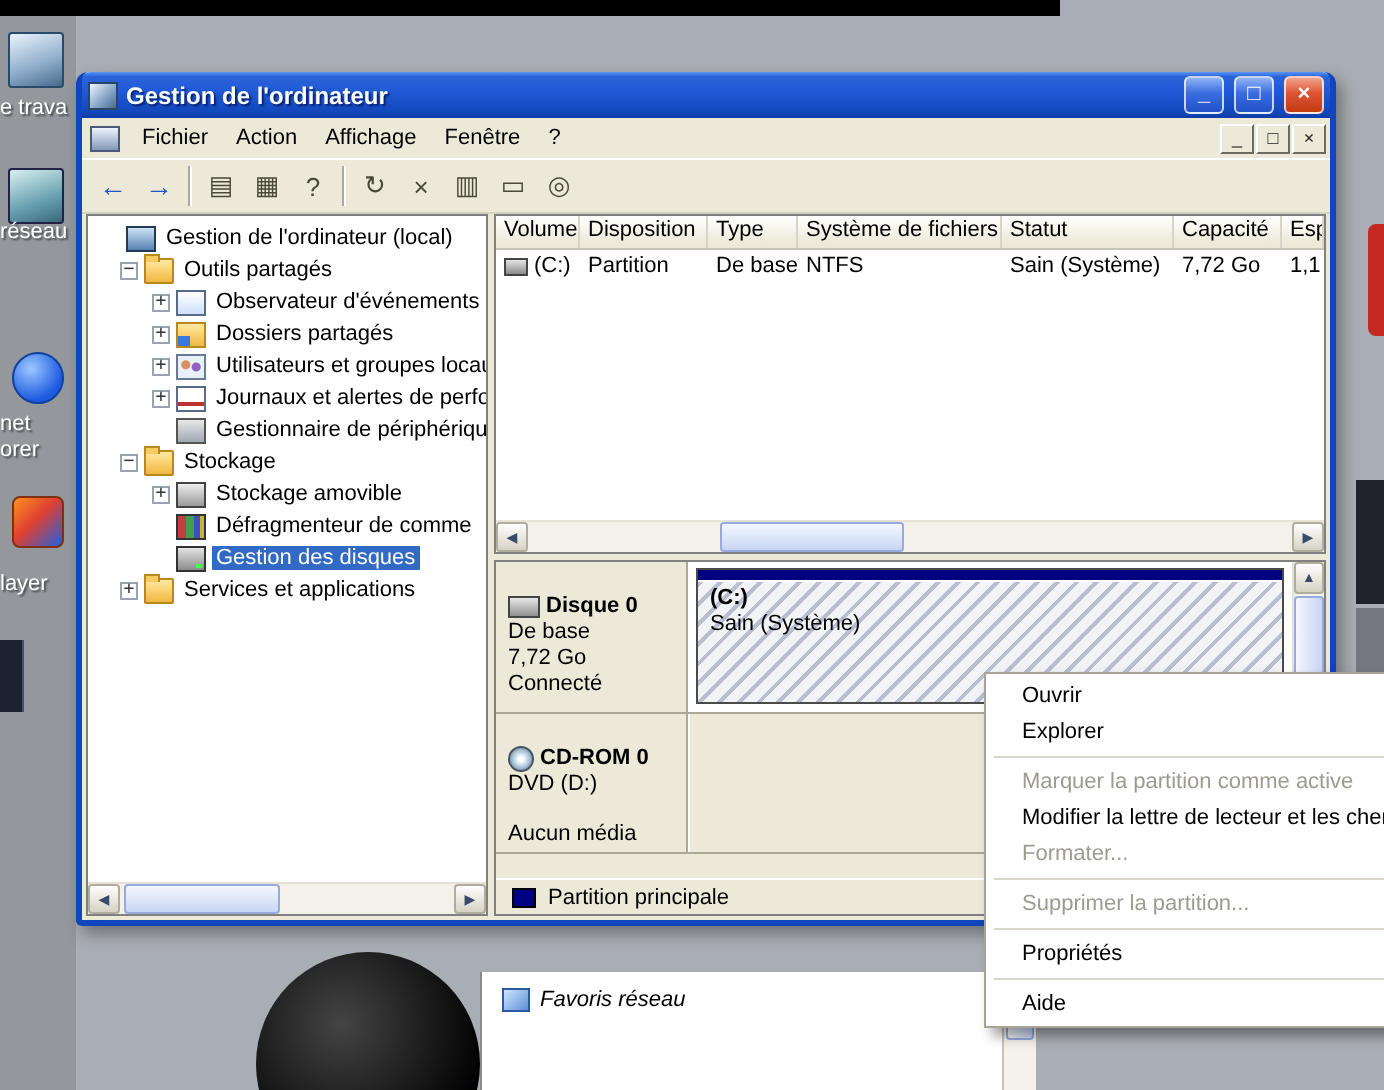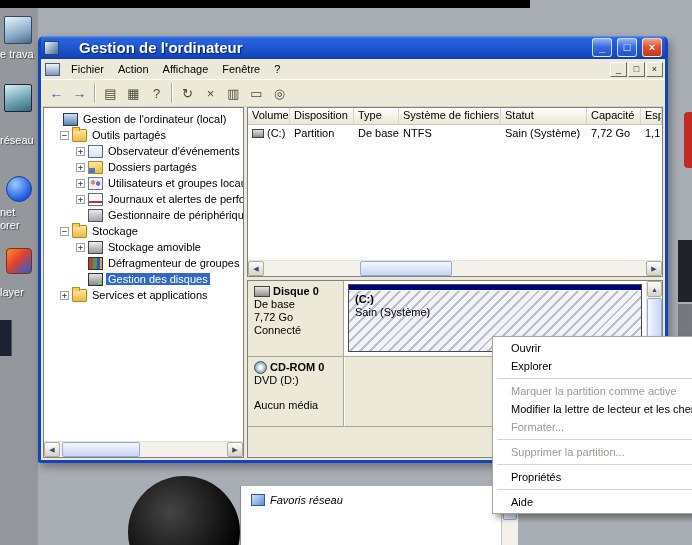--- a/index.html
+++ b/index.html
@@ -39,22 +39,22 @@
 
   
   .win { position:absolute; left:38px; top:36px; width:630px; height:427px;
          border:3px solid #0f46be; border-top:none; border-radius:6px 6px 3px 3px;
          background:#ece9d8; box-shadow:3px 4px 8px rgba(0,0,0,.35);
          display:flex; flex-direction:column; }
   .titlebar { height:23px; flex:none; margin:-0px -0px 0 -0px; border-radius:4px 4px 0 0;
     background:linear-gradient(180deg,#5a96f2 0%,#2b63d9 10%,#2059d6 42%,#1348bc 86%,#0e3da8 100%);
     display:flex; align-items:center; padding:0 3px; gap:4px; }
   .title-icon { width:15px; height:14px; background:linear-gradient(135deg,#f0f6fc,#8aa8c8 55%,#4a6a90); border:1px solid #26466a; flex:none; }
-  .title-text { flex:1; color:#fff; font-weight:bold; font-size:15px; text-shadow:1px 1px 1px rgba(0,24,96,.85);
-                white-space:nowrap; overflow:hidden;margin-left:16px; }
+  .title-text { flex:1; color:#fff; font-weight:bold; font-size:12px; text-shadow:1px 1px 1px rgba(0,24,96,.85);
+                white-space:nowrap; overflow:hidden; }
   .tbtn { width:20px; height:19px; border-radius:3px; border:1px solid rgba(255,255,255,.75); margin-left:1px;
           color:#fff; font-weight:bold; font-size:11px; line-height:16px; text-align:center; flex:none; }
   .tbtn.min, .tbtn.max { background:linear-gradient(#8fb4f4,#3a6ce0 45%,#2152c8); }
   .tbtn.close { background:linear-gradient(#f2a38b,#dd5435 45%,#c13a10); }
 
   .menubar { height:21px; flex:none; display:flex; align-items:center; background:#ece9d8; padding:0 2px;
              border-bottom:1px solid #fff; }
   .mdiicon { width:15px; height:13px; background:linear-gradient(#eef4fc,#8298b8); border:1px solid #4a5a78; margin:0 4px 0 2px; flex:none; }
   .menu-item { padding:2px 7px; }
   .mdi-btns { margin-left:auto; display:flex; }
@@ -130,21 +130,21 @@
   .vol-icon { width:12px; height:9px; flex:none; background:linear-gradient(#e4e4e4,#8a8a8a); border:1px solid #444; }
 
   .graph-pane { flex:1; background:#ece9d8; border:1px solid #808080; position:relative;
                 display:flex; flex-direction:column; overflow:hidden; min-height:0; }
   .gp-main { flex:1; margin-right:16px; display:flex; flex-direction:column; min-height:0; }
   .disk-row { display:flex; border-bottom:1px solid #aca899; background:#fff; flex:none; }
   .row-disk0 { height:76px; }
   .row-cdrom { height:70px; }
   .disk-info { width:96px; flex:none; background:#ece9d8; border-right:1px solid #aca899;
                padding:4px 2px 2px 6px; line-height:13px; white-space:nowrap; overflow:hidden; }
-  .disk-title { display:flex; align-items:center; gap:3px; font-weight:bold; }
+  .disk-title { display:flex; align-items:center; gap:3px; font-weight:bold;margin-top:12px; }
   .gicon { flex:none; }
   .disk-icon { width:16px; height:11px; background:linear-gradient(#e8e8e8,#909090); border:1px solid #444; }
   .cd-icon { width:13px; height:13px; border-radius:50%; border:1px solid #456;
              background:radial-gradient(circle,#fff 15%,#bcd2e2 45%,#8898b0 75%); }
   .info-gap { height:12px; }
   .disk-graph { flex:1; padding:3px 4px 4px 4px; background:#fff; min-width:0; }
   .partition { height:100%; border:1px solid #4a4a4a; display:flex; flex-direction:column; }
   .p-stripe { height:6px; flex:none; background:#000080; border-bottom:1px solid #fff; }
   .p-body { flex:1; padding:2px 6px; line-height:13px;
             background:repeating-linear-gradient(135deg, rgba(116,128,160,.45) 0 2px, transparent 2px 7px), #f2f3f7; }
@@ -164,21 +164,21 @@
 </style>
 </head>
 <body>
 
 <div class="black-strip"></div>
 <div class="desktop-left"></div>
 
 <div class="dicon di-computer"></div>
 <div class="dlabel" style="top:48px">e trava</div>
 <div class="dicon di-network"></div>
-<div class="dlabel" style="top:134px">réseau</div>
+<div class="dlabel" style="top:110px">réseau</div>
 <div class="dicon di-ie"></div>
 <div class="dlabel" style="top:206px; width:32px;">net orer</div>
 <div class="dicon di-media"></div>
 <div class="dlabel" style="top:286px">layer</div>
 <div class="dicon di-music"></div>
 
 <div class="speaker"></div>
 <div class="frag-red"></div>
 <div class="frag-dark"></div>
 <div class="frag-gray"></div>
@@ -278,21 +278,21 @@
           <span class="tlabel">Stockage</span>
         </div>
         <div class="titem" style="padding-left:31px">
           <span class="expander">+</span>
           <span class="ticon i-removable"></span>
           <span class="tlabel">Stockage amovible</span>
         </div>
         <div class="titem" style="padding-left:31px">
           <span class="expander empty"></span>
           <span class="ticon i-defrag"></span>
-          <span class="tlabel">Défragmenteur de groupes</span>
+          <span class="tlabel">Défragmenteur de comme</span>
         </div>
         <div class="titem" style="padding-left:31px">
           <span class="expander empty"></span>
           <span class="ticon i-disks"></span>
           <span class="tlabel selected">Gestion des disques</span>
         </div>
         <div class="titem" style="padding-left:15px">
           <span class="expander">+</span>
           <span class="ticon i-folder"></span>
           <span class="tlabel">Services et applications</span>
@@ -375,20 +375,24 @@
             <div class="cd-graph"></div>
           </div>
         </div>
         <div class="vscroll">
           <div class="sb-btn">▲</div>
           <div class="sb-track">
             <div class="sb-thumb-v"></div>
           </div>
           <div class="sb-btn">▼</div>
         </div>
+        <div class="legend-row">
+          <div class="legend-swatch"></div>
+          <div>Partition principale</div>
+        </div>
       </div>
 
     </div>
   </div>
 </div>
 
 <div class="ctx">
   <div class="ctx-item">Ouvrir</div>
   <div class="ctx-item">Explorer</div>
   <div class="ctx-sep"></div>

